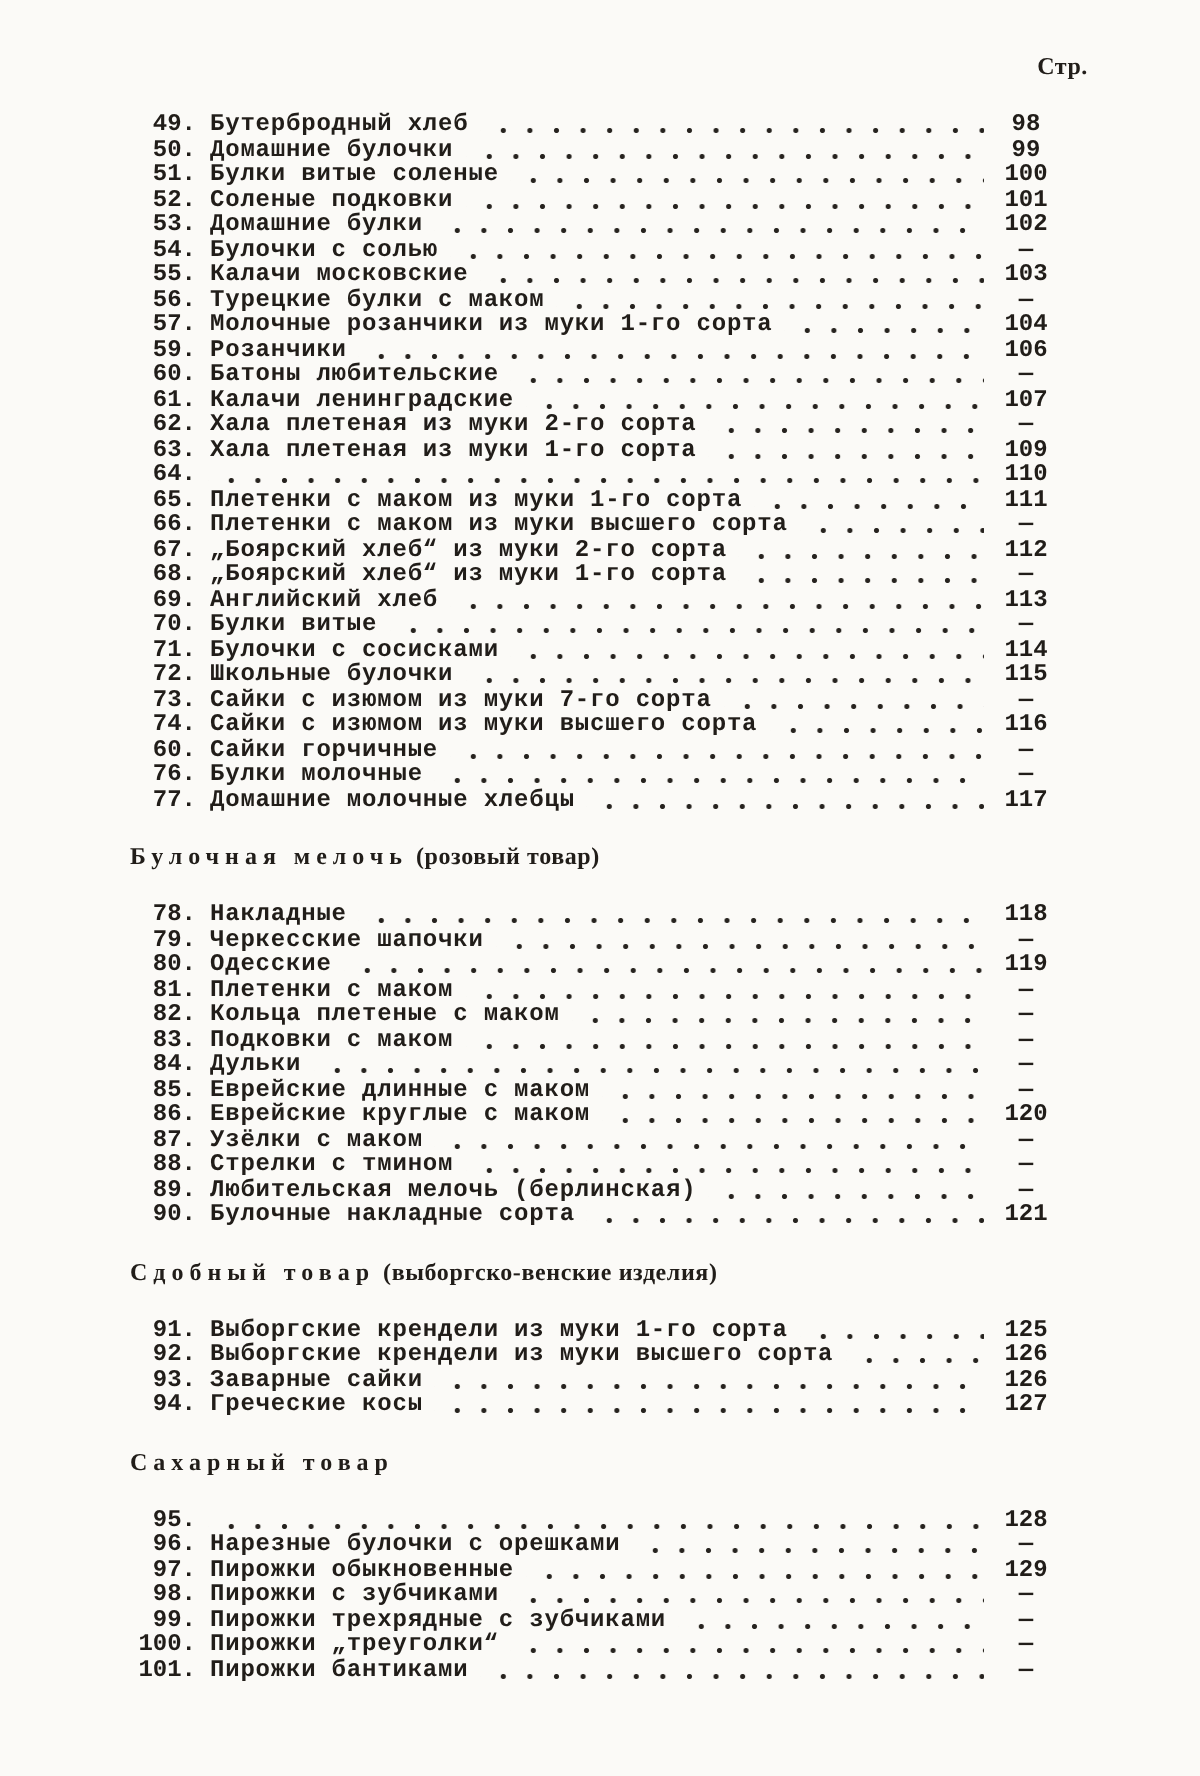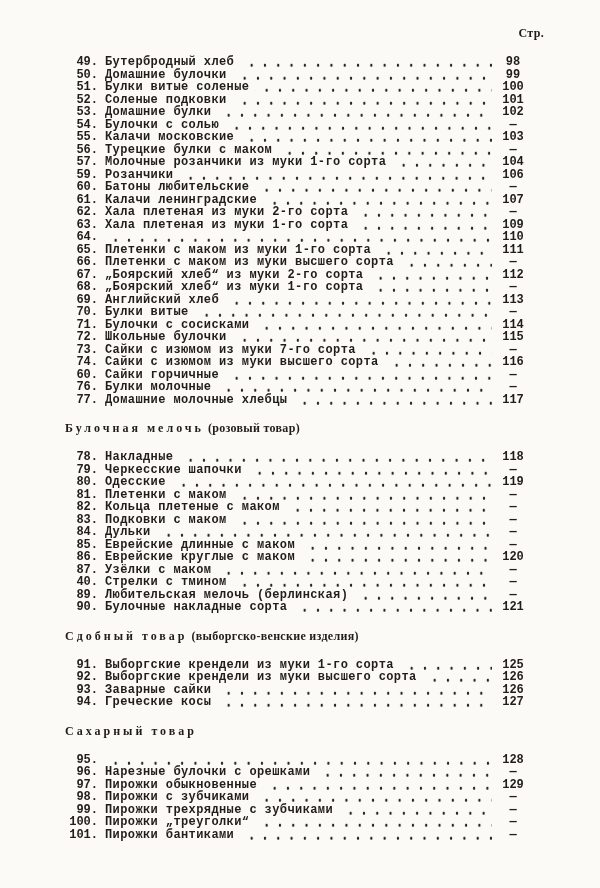--- a/index.html
+++ b/index.html
@@ -361,21 +361,21 @@
   </div>
 
   <div class="toc-row">
     <span class="num">87.</span>
     <span class="title">Узёлки с маком</span>
     <span class="leader"></span>
     <span class="pg">—</span>
   </div>
 
   <div class="toc-row">
-    <span class="num">40.</span>
+    <span class="num">88.</span>
     <span class="title">Стрелки с тмином</span>
     <span class="leader"></span>
     <span class="pg">—</span>
   </div>
 
   <div class="toc-row">
     <span class="num">89.</span>
     <span class="title">Любительская мелочь (берлинская)</span>
     <span class="leader"></span>
     <span class="pg">—</span>

